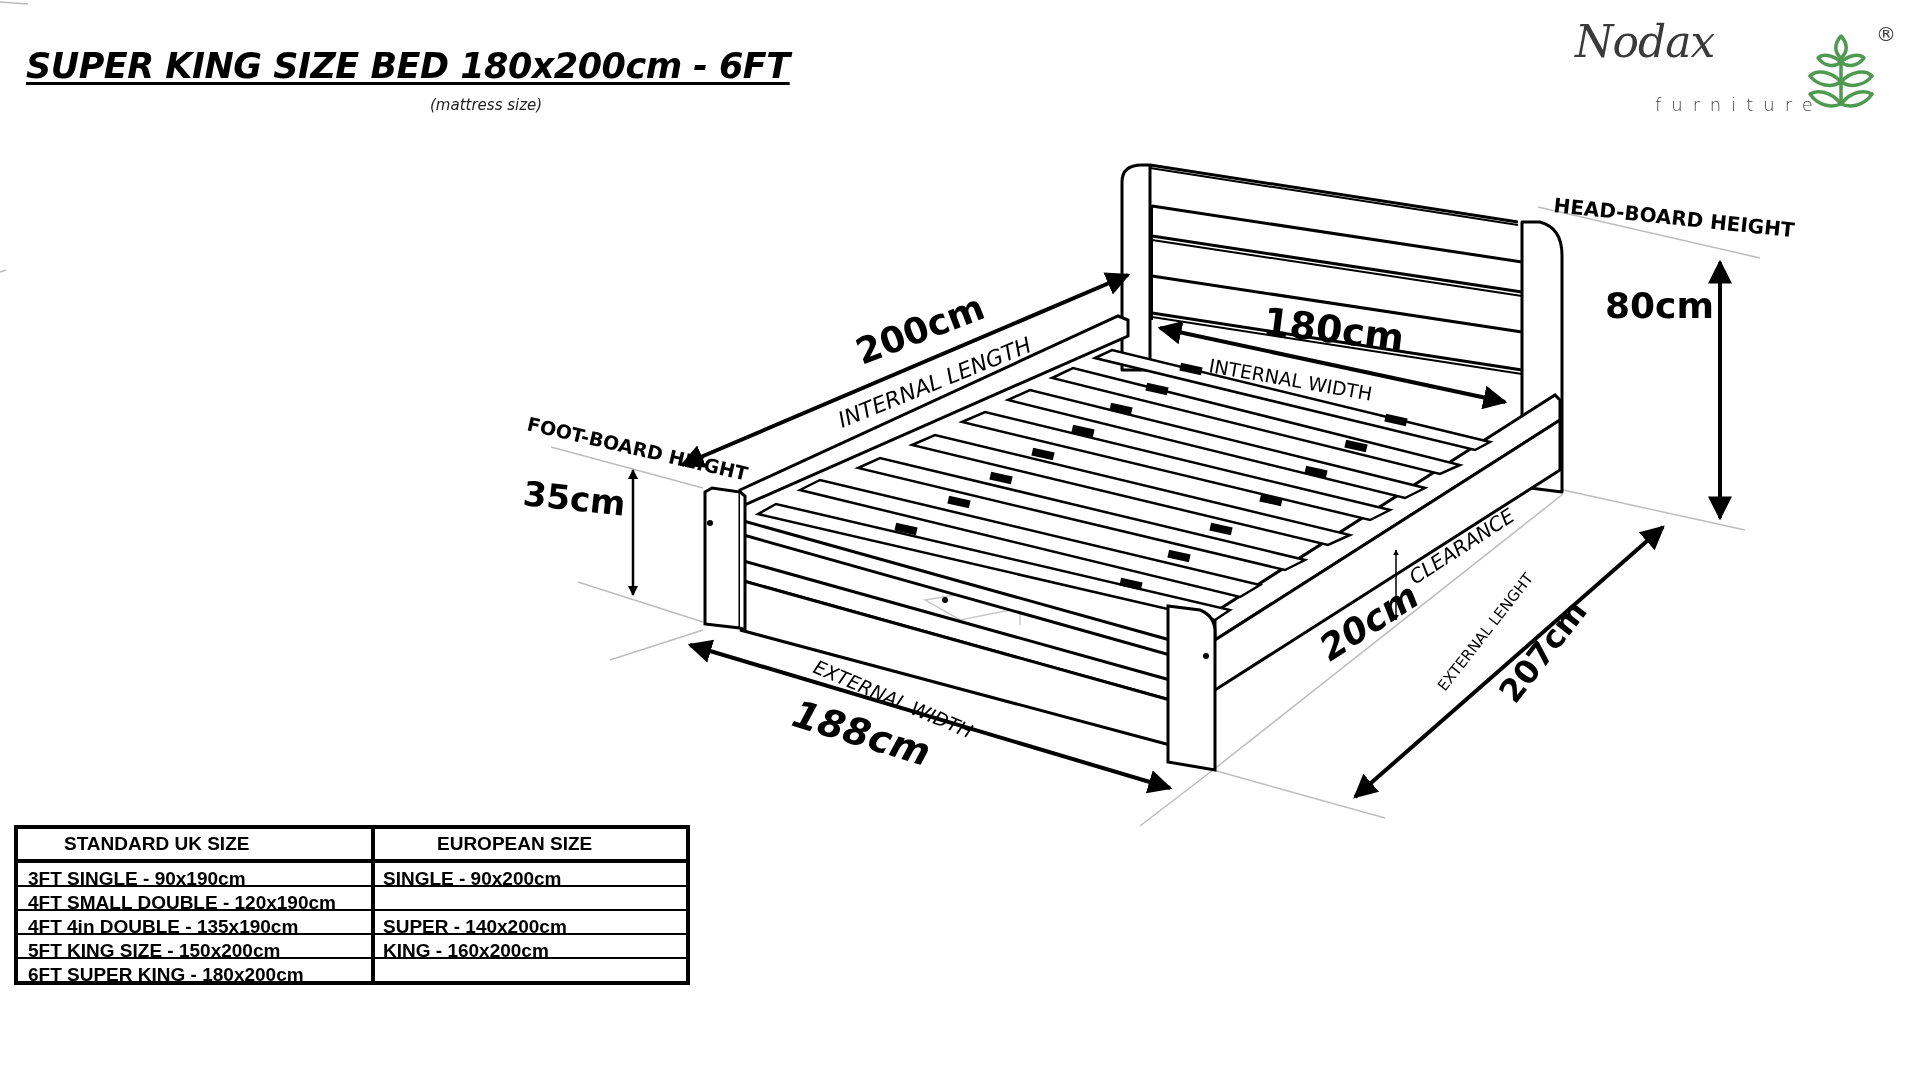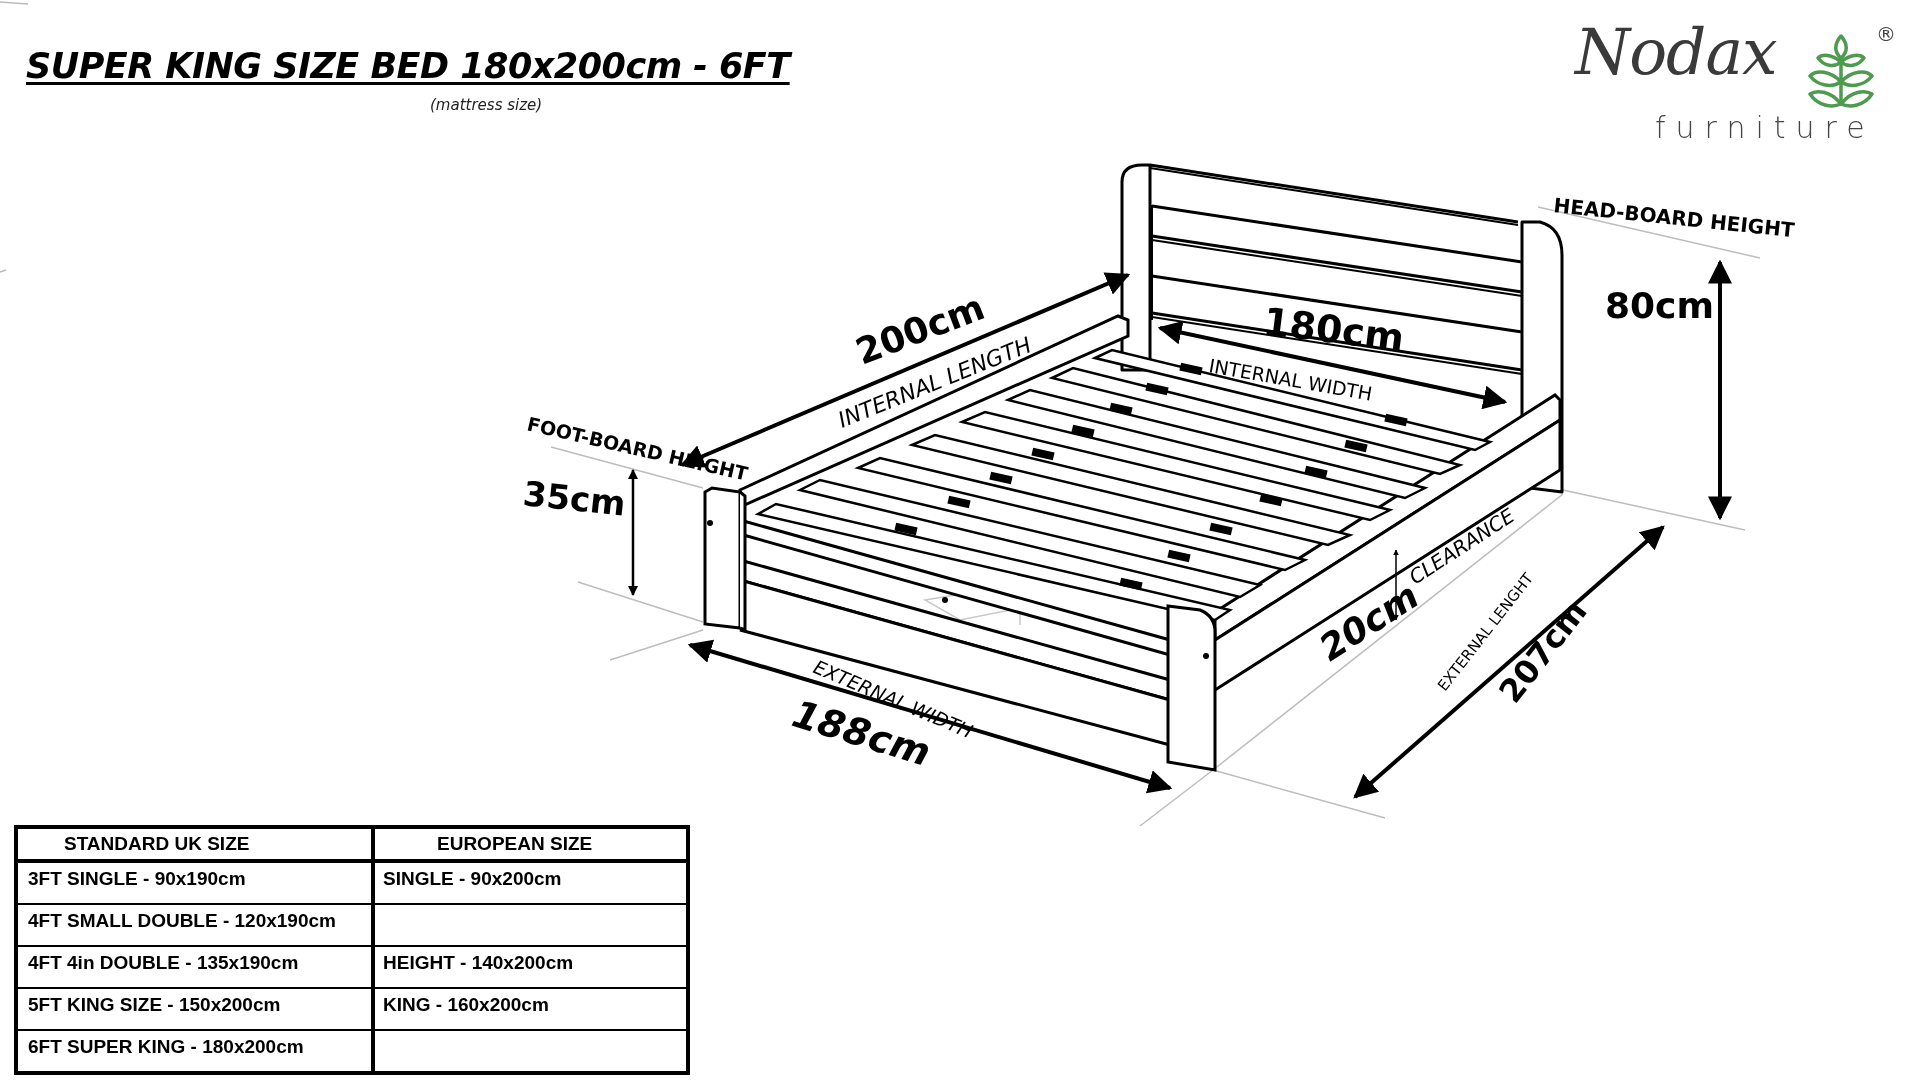--- a/index.html
+++ b/index.html
@@ -6,39 +6,39 @@
   body { width:1920px; height:1080px; position:relative; overflow:hidden;
          font-family:"DejaVu Sans", "Liberation Sans", sans-serif; color:#000; }
   .title { position:absolute; left:26px; top:46px; font-size:35px; font-weight:bold;
            font-style:italic; text-decoration:underline; text-decoration-thickness:3px;
            text-underline-offset:4px; letter-spacing:-0.5px; white-space:nowrap;
            font-family:"DejaVu Sans", sans-serif; }
   .subtitle { position:absolute; left:430px; top:96px; font-size:15px; font-style:italic;
               color:#222; font-family:"DejaVu Sans", sans-serif; }
   .logo { position:absolute; left:1570px; top:10px; width:340px; height:120px; }
   .logo .brand { position:absolute; left:5px; top:6px; font-family:"DejaVu Serif", serif;
-                 font-style:italic; font-size:63px; color:#3a3a3a; letter-spacing:-1px; }
+                 font-style:italic; font-size:44px; color:#3a3a3a; letter-spacing:-1px; }
   .logo .sub { position:absolute; left:85px; top:84px; font-family:"DejaVu Sans", sans-serif;
-               font-size:30px; color:#444; letter-spacing:10px; font-weight:300;margin-top:16px; }
+               font-size:18px; color:#444; letter-spacing:10px; font-weight:300; }
   .logo .reg { position:absolute; left:306px; top:12px; font-size:20px; color:#444; }
   .logo svg { position:absolute; left:238px; top:22px; }
   svg.drawing { position:absolute; left:0; top:0; }
   .lbl { font-family:"DejaVu Sans", sans-serif; font-weight:bold; fill:#000; }
   .lbl-n { font-family:"DejaVu Sans", sans-serif; fill:#000; }
 
   .guide { position:absolute; left:14px; top:825px; width:676px; border:4px solid #000;
            box-sizing:border-box; background:#fff; font-family:"Liberation Sans", sans-serif;
            font-weight:bold; }
   .guide .g-title { height:36px; border-bottom:4px solid #000; text-align:center;
                     font-size:19px; line-height:36px; }
   .guide .g-row { display:flex; border-bottom:2px solid #000; }
   .guide .g-row:last-child { border-bottom:none; }
   .guide .g-head { border-bottom:4px solid #000; }
   .guide .g-cell { flex:0 0 357px; box-sizing:border-box; border-right:4px solid #000;
-                   font-size:19px; height:40px; line-height:32px; padding-left:10px;
+                   font-size:19px; height:22px; line-height:32px; padding-left:10px;
                    white-space:nowrap; }
   .guide .g-cell + .g-cell { flex:1 1 auto; border-right:none; padding-left:8px; }
   .guide .g-head .g-cell { height:30px; line-height:30px; padding-left:46px; }
   .guide .g-head .g-cell + .g-cell { padding-left:62px; }
 </style>
 </head>
 <body>
 
 <div class="title">SUPER KING SIZE BED 180x200cm - 6FT</div>
 <div class="subtitle">(mattress size)</div>
@@ -199,21 +199,21 @@
   </div>
   <div class="g-row">
     <div class="g-cell">3FT SINGLE - 90x190cm</div>
     <div class="g-cell">SINGLE - 90x200cm</div>
   </div>
   <div class="g-row">
     <div class="g-cell">4FT SMALL DOUBLE - 120x190cm</div>
   </div>
   <div class="g-row">
     <div class="g-cell">4FT 4in DOUBLE - 135x190cm</div>
-    <div class="g-cell">HEIGHT - 140x200cm</div>
+    <div class="g-cell">SUPER - 140x200cm</div>
   </div>
   <div class="g-row">
     <div class="g-cell">5FT KING SIZE - 150x200cm</div>
     <div class="g-cell">KING - 160x200cm</div>
   </div>
   <div class="g-row">
     <div class="g-cell">6FT SUPER KING - 180x200cm</div>
   </div>
 </div>
 

